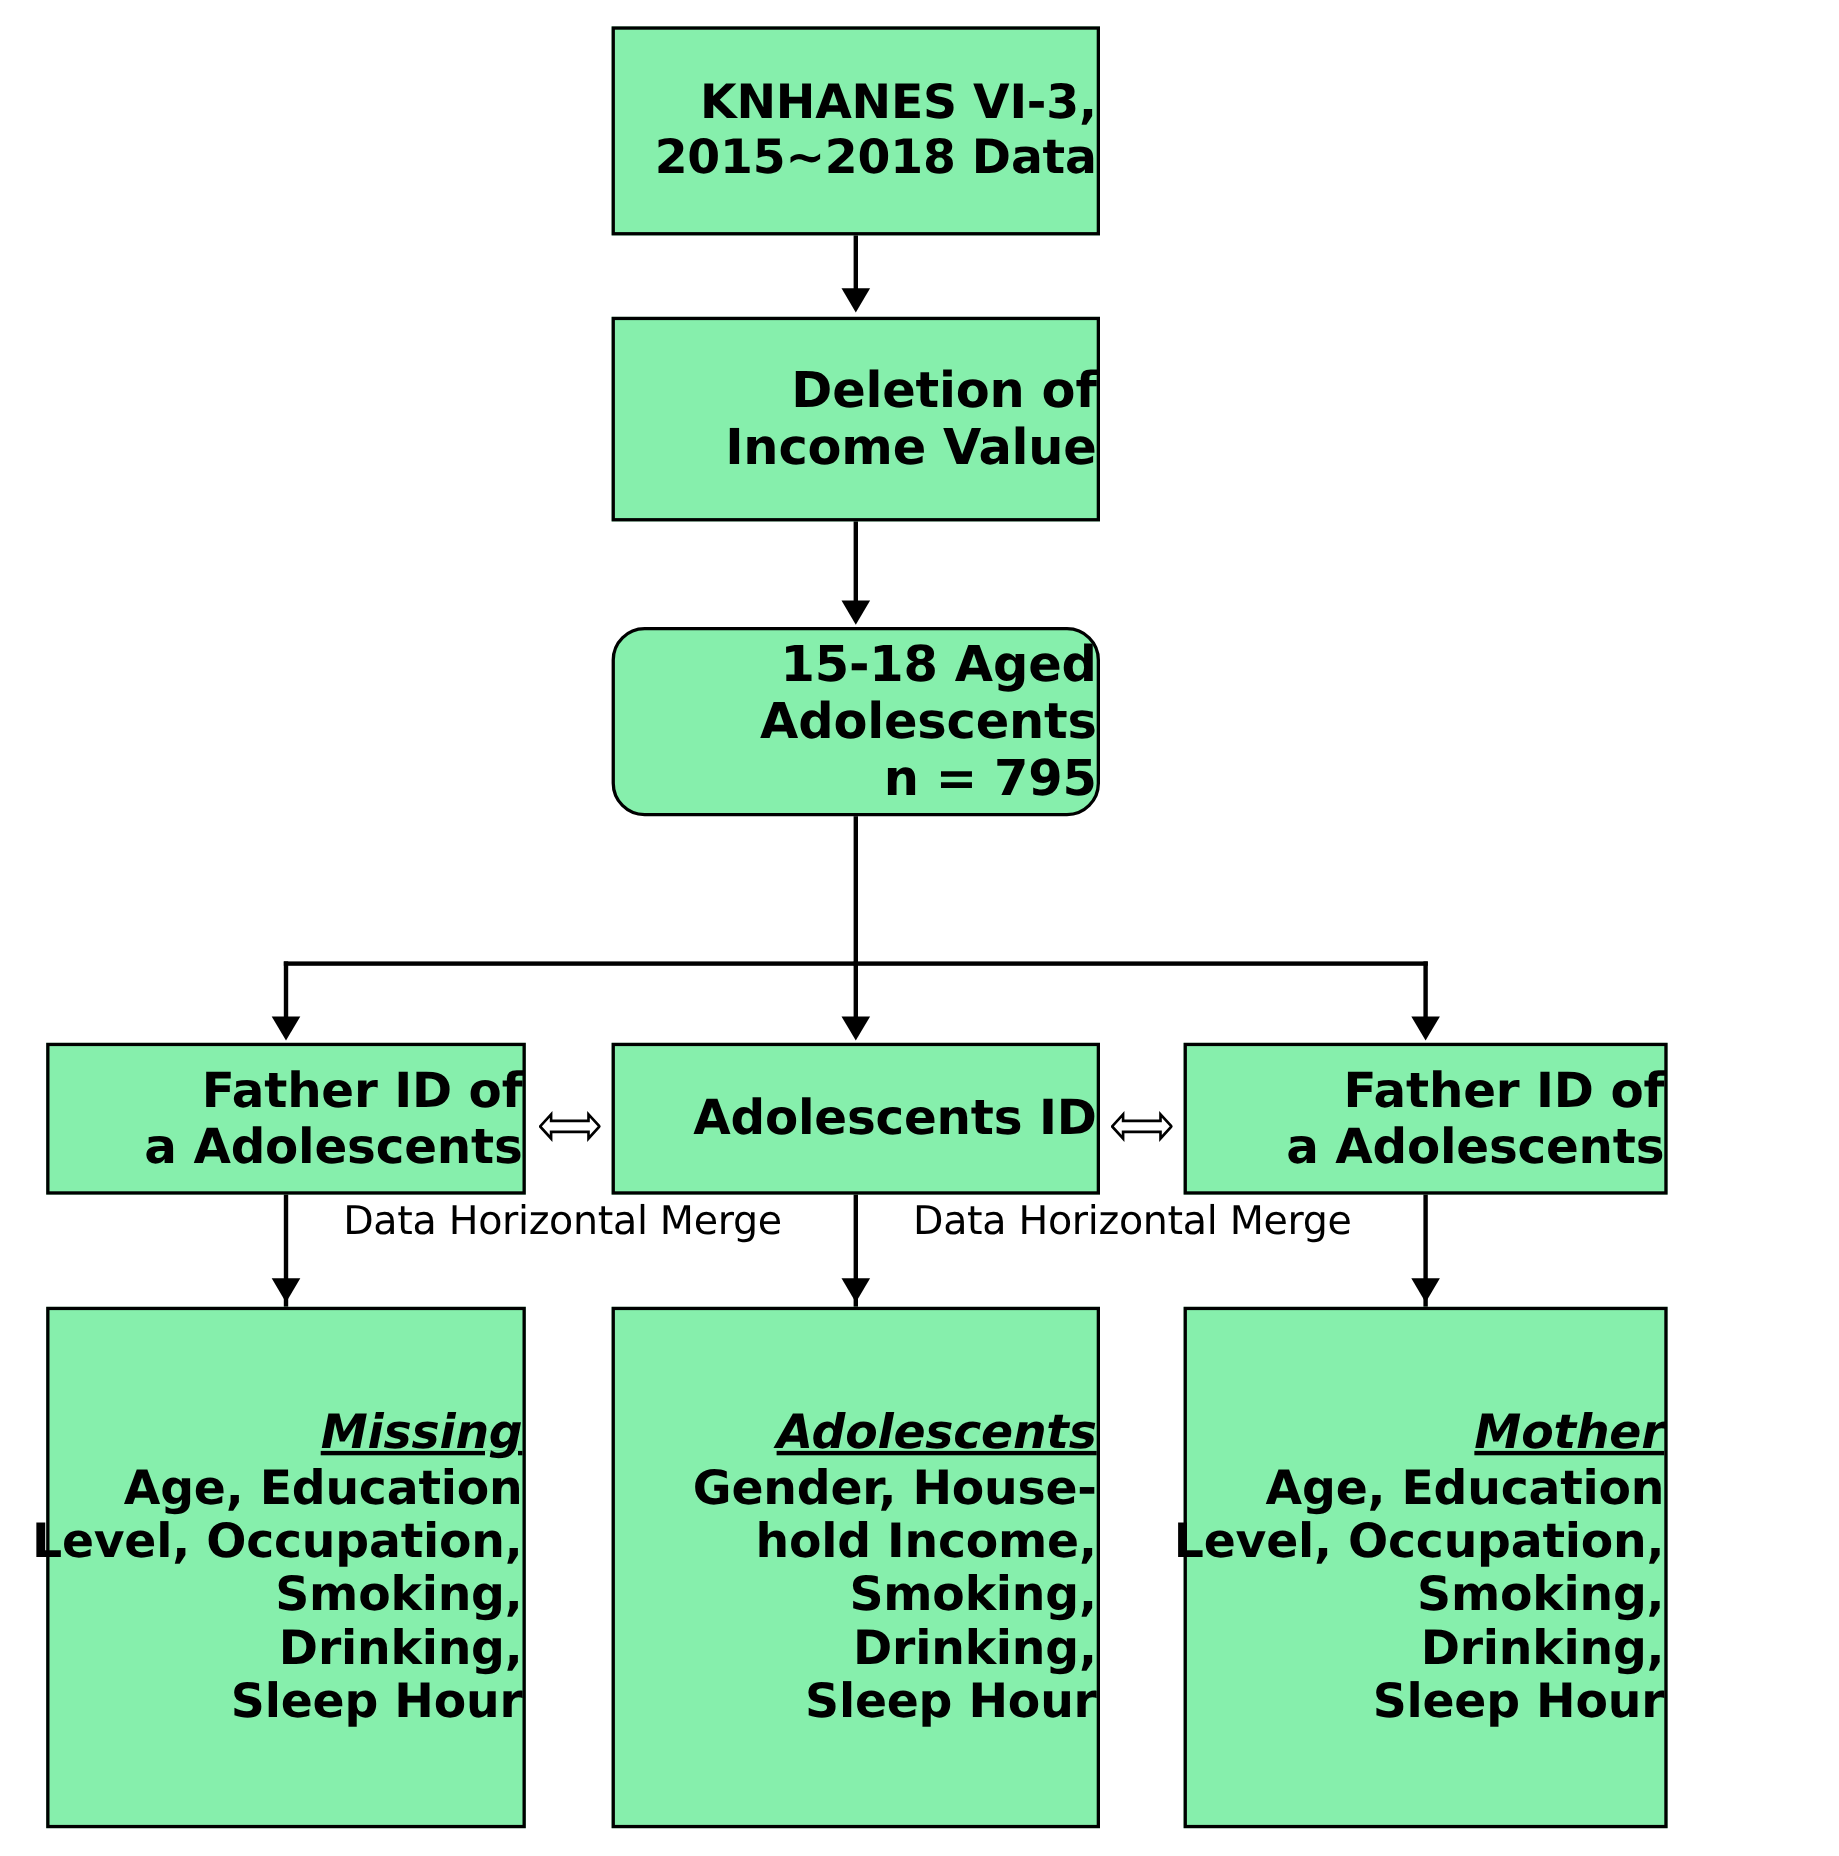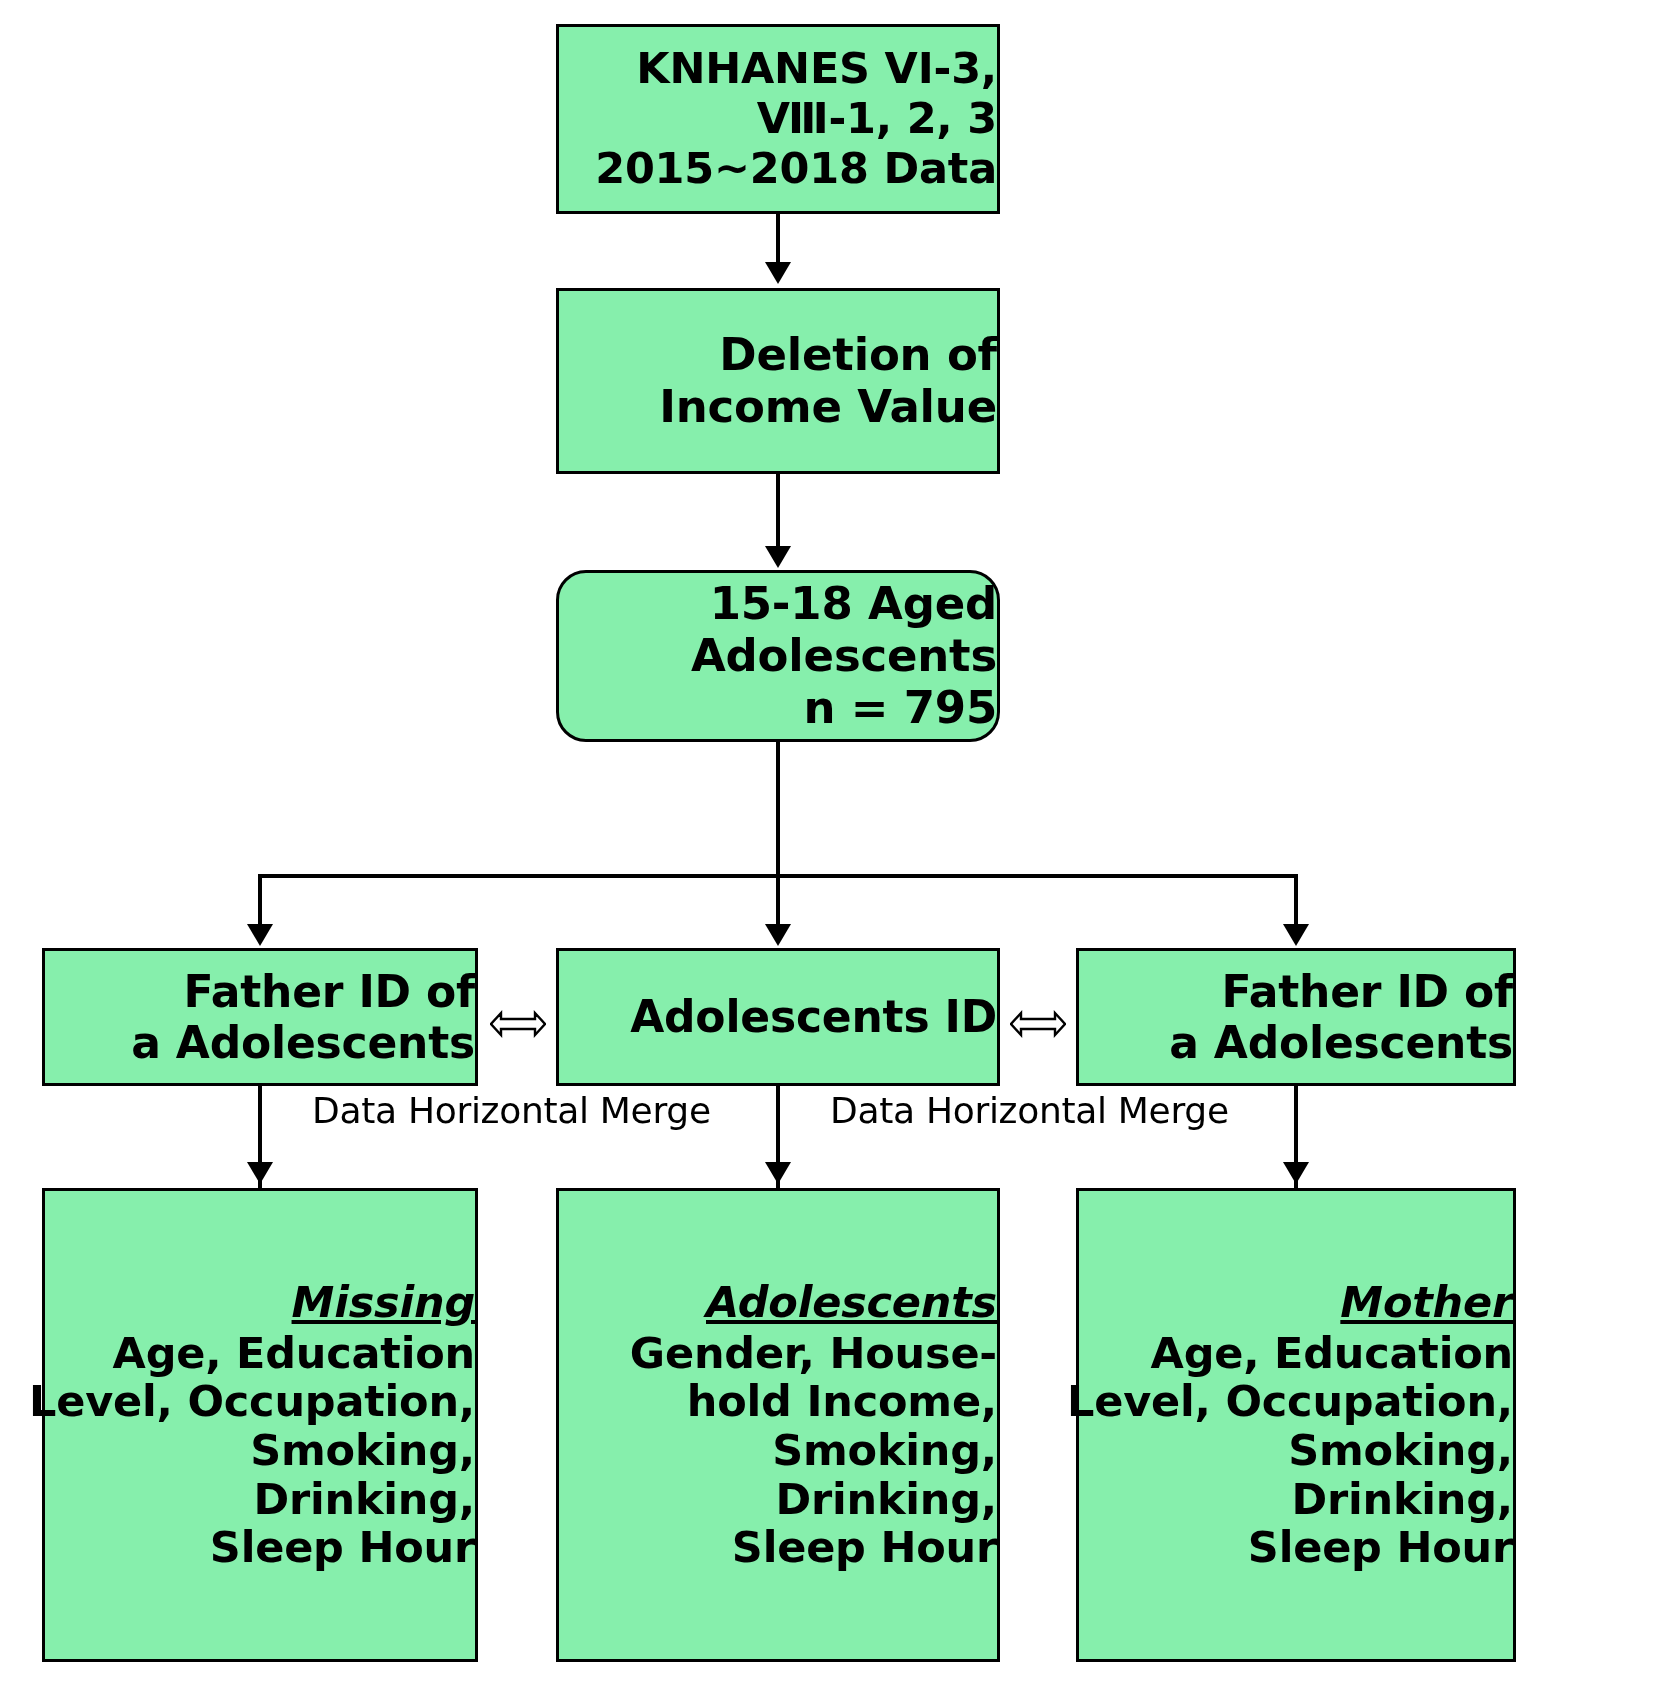--- a/index.html
+++ b/index.html
@@ -87,21 +87,20 @@
     height: 44px;
   }
 </style>
 </head>
 <body>
 
 <div id="canvas">
 
   <div class="node" id="node-source" style="left:556px; top:24px; width:444px; height:190px;">
     <span class="ln">KNHANES VI-3,</span>
-    <span class="ln">Ⅷ-1, 2, 3</span>
     <span class="ln">2015~2018 Data</span>
   </div>
 
   <div class="vline" style="left:776px; top:214px; height:56px;"></div>
   <div class="arrowhead" style="left:765px; top:262px;"></div>
 
   <div class="node" id="node-deletion" style="left:556px; top:288px; width:444px; height:186px;">
     <span class="ln">Deletion of</span>
     <span class="ln">Income Value</span>
   </div>

